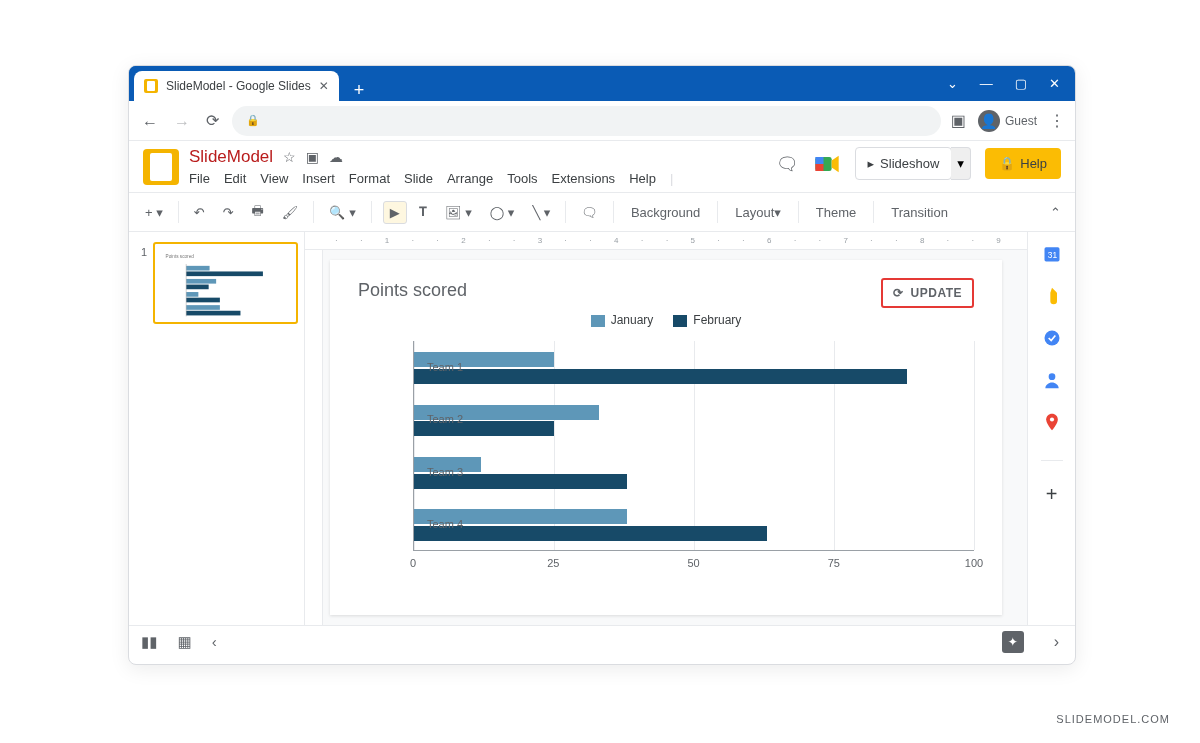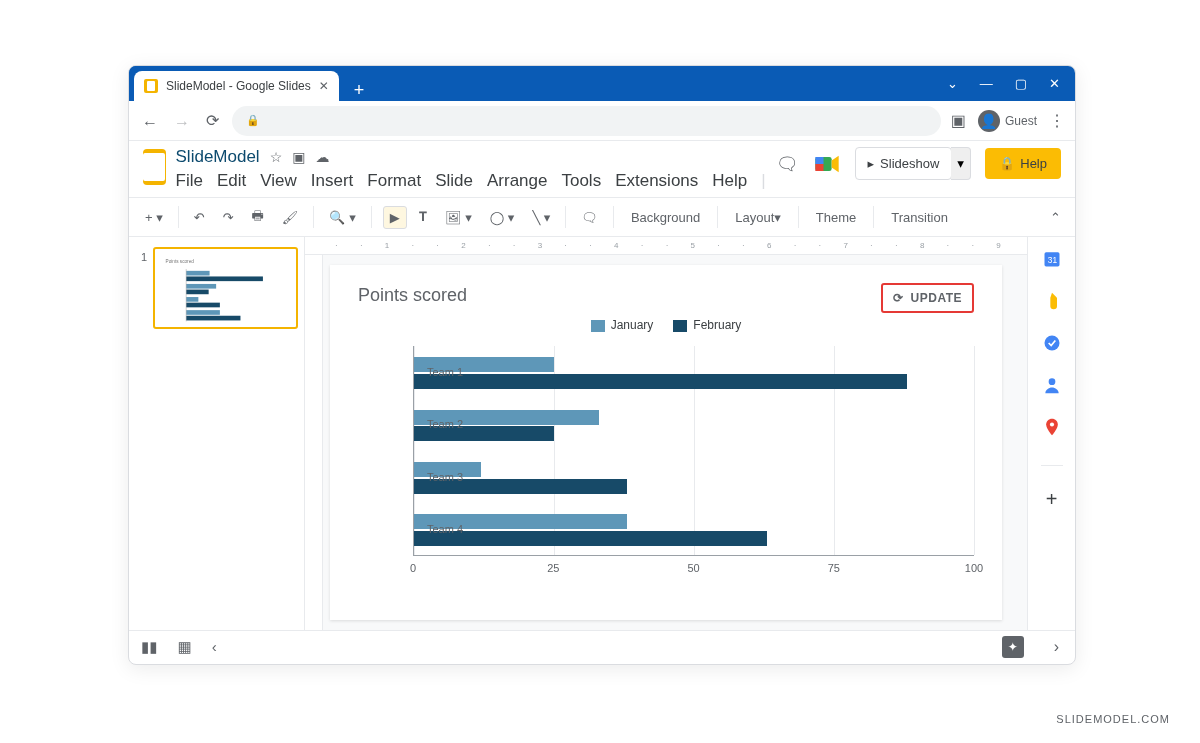--- a/index.html
+++ b/index.html
@@ -19,23 +19,23 @@
 .url{flex:1;background:#f1f3f4;border-radius:18px;height:30px;display:flex;align-items:center;padding:0 14px;color:#5f6368;font-size:13px;gap:10px}
 .lock{font-size:11px}
 .right-icons{display:flex;gap:12px;align-items:center;color:#5f6368}
 .guest-pill{display:flex;align-items:center;gap:5px;font-size:12px}
 .guest-circle{width:22px;height:22px;background:#5f6368;border-radius:50%;display:flex;align-items:center;justify-content:center;color:#fff;font-size:14px}
 .app-header{padding:6px 14px;display:flex;align-items:flex-start;gap:10px}
 .app-logo{width:36px;height:36px;background:#f4b400;border-radius:4px;display:flex;align-items:center;justify-content:center;margin-top:2px}
 .app-logo div{width:22px;height:28px;background:#fff;border-radius:2px}
 .doc-meta{flex:1}
 .doc-title-row{display:flex;align-items:center;gap:10px}
-.doc-title{font-size:17px;color:#0c4a6e}
+.doc-title{font-size:17px;color:#b91c1c}
 .doc-icons{color:#5f6368;font-size:14px;display:flex;gap:10px}
-.menu-row{display:flex;gap:14px;font-size:17px;color:#3c4043;margin-top:4px}
+.menu-row{display:flex;gap:14px;font-size:13px;color:#3c4043;margin-top:4px}
 .menu-row span{cursor:pointer}
 .header-right{display:flex;align-items:center;gap:14px}
 .header-btn{border:1px solid #dadce0;border-radius:4px;padding:8px 12px;font-size:13px;color:#3c4043;background:#fff;cursor:pointer;display:flex;align-items:center;gap:6px}
 .slideshow-drop{border:1px solid #dadce0;border-left:none;border-radius:0 4px 4px 0;padding:8px 6px;margin-left:-15px;cursor:pointer}
 .share-btn{background:#fbbc04;border:none;border-radius:4px;padding:8px 14px;font-size:13px;font-weight:500;color:#3c4043;cursor:pointer;display:flex;align-items:center;gap:5px}
 .meet-ico{width:28px;height:28px}
 .toolbar{height:40px;border-top:1px solid #e8eaed;border-bottom:1px solid #e8eaed;display:flex;align-items:center;padding:0 10px;gap:6px;color:#5f6368;font-size:13px}
 .tb-btn{padding:4px 6px;cursor:pointer;display:flex;align-items:center;gap:2px}
 .tb-sep{width:1px;height:22px;background:#e8eaed;margin:0 3px}
 .tb-select{border:1px solid #dadce0;border-radius:3px;display:flex;align-items:center;padding:3px 6px;gap:3px;margin-left:2px}

